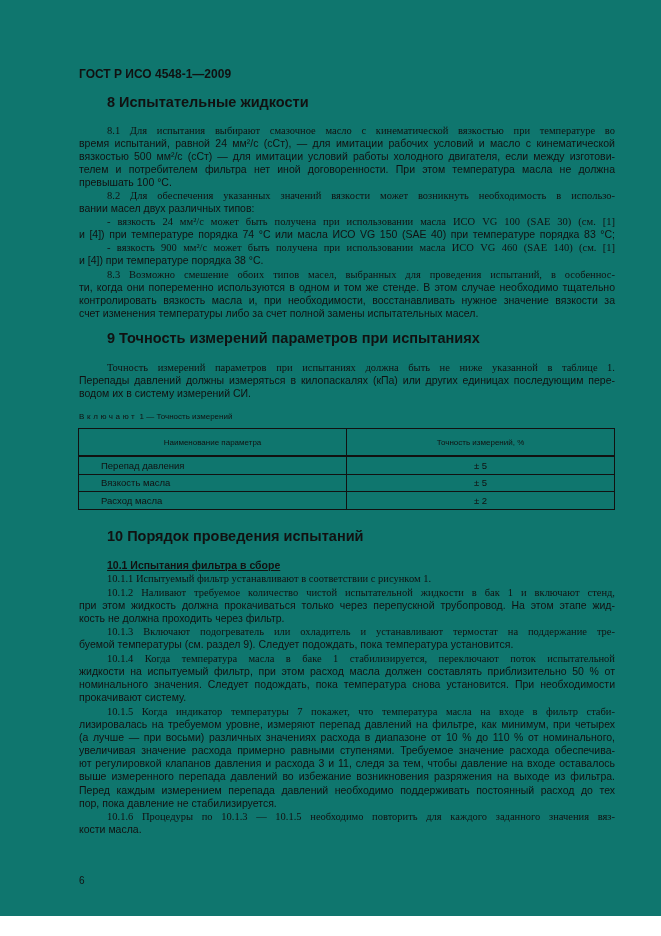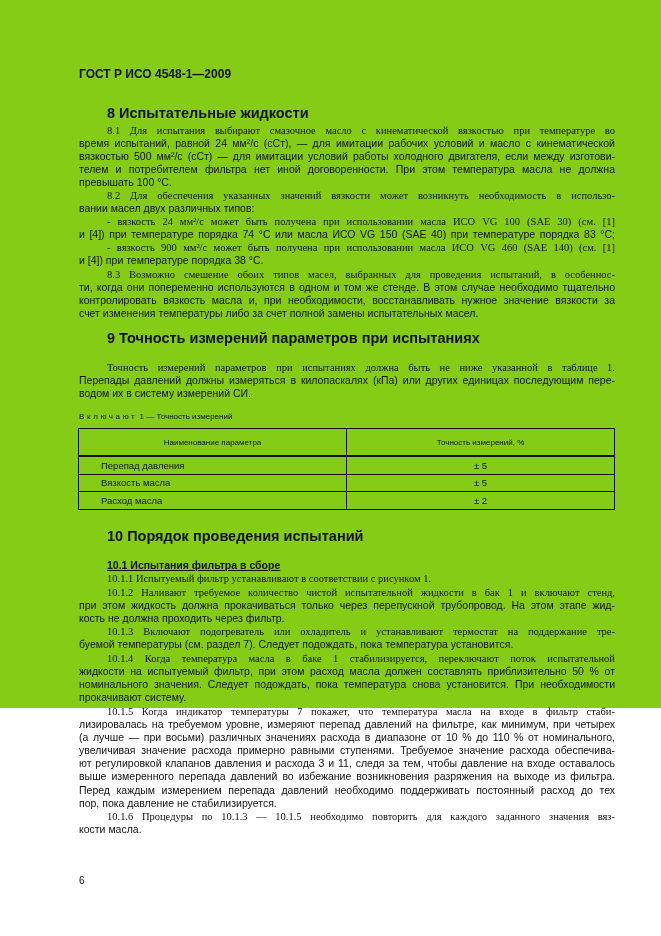--- a/index.html
+++ b/index.html
@@ -1,17 +1,17 @@
 <!DOCTYPE html>
 <html><head>
 <meta charset="utf-8">
 <style>
   html, body { margin: 0; padding: 0; background: #ffffff; }
   body { width: 661px; height: 936px; position: relative; overflow: hidden; color: #111; }
-  .page { position: absolute; left: 0; top: 0; width: 661px; height: 708px; background: #84cc16; }
+  .page { position: absolute; left: 0; top: 0; width: 661px; height: 916px; background: #0f766e; }
   .abs { position: absolute; font-family: "Liberation Sans", sans-serif; }
   .std-header { left: 79px; top: 67px; font-size: 12px; font-weight: bold; letter-spacing: 0; }
   .h1 { font-size: 14.5px; font-weight: bold; left: 107px; }
   .h2 { font-size: 10.5px; font-weight: bold; left: 107px; }
   .para { left: 79px; width: 536px; font-size: 10.5px; line-height: 13.1px; text-align: justify; }
   .para .ln { display: block; white-space: nowrap; text-align-last: justify; }
   .para .ln.last { text-align-last: left; }
   .para .ind { padding-left: 28px; font-family: Liberation Serif, serif; }
   .tcap { left: 79px; top: 412px; font-size: 8px; }
   .tcap .sp { letter-spacing: 2.6px; }
@@ -24,21 +24,21 @@
   table.tbl col.c1 { width: 268px; }
   .pagenum { left: 79px; top: 875px; font-size: 10px; }
 </style>
 </head>
 <body>
 
 <div class="page">
 
   <div class="abs std-header">ГОСТ Р ИСО 4548-1—2009</div>
 
-  <div class="abs h1" style="top:105px;">8  Испытательные жидкости</div>
+  <div class="abs h1" style="top:94px;">8  Испытательные жидкости</div>
 
   <div class="abs para" style="top:124px;">
     <span class="ln ind">8.1  Для испытания выбирают смазочное масло с кинематической вязкостью при температуре во</span>
     <span class="ln">время испытаний, равной 24 мм²/с (сСт), — для имитации рабочих условий  и масло с кинематической</span>
     <span class="ln">вязкостью 500 мм²/с (сСт) — для имитации условий работы холодного двигателя, если между изготови-</span>
     <span class="ln">телем и потребителем фильтра нет иной договоренности. При этом температура масла не должна</span>
     <span class="ln last">превышать 100 °С.</span>
   </div>
 
   <div class="abs para" style="top:189px;">
@@ -104,21 +104,21 @@
   </div>
 
   <div class="abs para" style="top:586px;">
     <span class="ln ind">10.1.2  Наливают требуемое количество чистой испытательной жидкости в бак 1 и включают стенд,</span>
     <span class="ln">при этом жидкость должна прокачиваться только через перепускной трубопровод. На этом этапе жид-</span>
     <span class="ln last">кость не должна проходить через фильтр.</span>
   </div>
 
   <div class="abs para" style="top:625px;">
     <span class="ln ind">10.1.3  Включают подогреватель или охладитель и устанавливают термостат на поддержание тре-</span>
-    <span class="ln last">буемой температуры (см. раздел 7). Следует подождать, пока температура установится.</span>
+    <span class="ln last">буемой температуры (см. раздел 9). Следует подождать, пока температура установится.</span>
   </div>
 
   <div class="abs para" style="top:652px;">
     <span class="ln ind">10.1.4  Когда температура масла в баке 1 стабилизируется, переключают поток испытательной</span>
     <span class="ln">жидкости на испытуемый фильтр, при этом расход масла должен составлять приблизительно 50 % от</span>
     <span class="ln">номинального значения. Следует подождать, пока температура снова установится. При необходимости</span>
     <span class="ln last">прокачивают систему.</span>
   </div>
 
   <div class="abs para" style="top:705px;">

